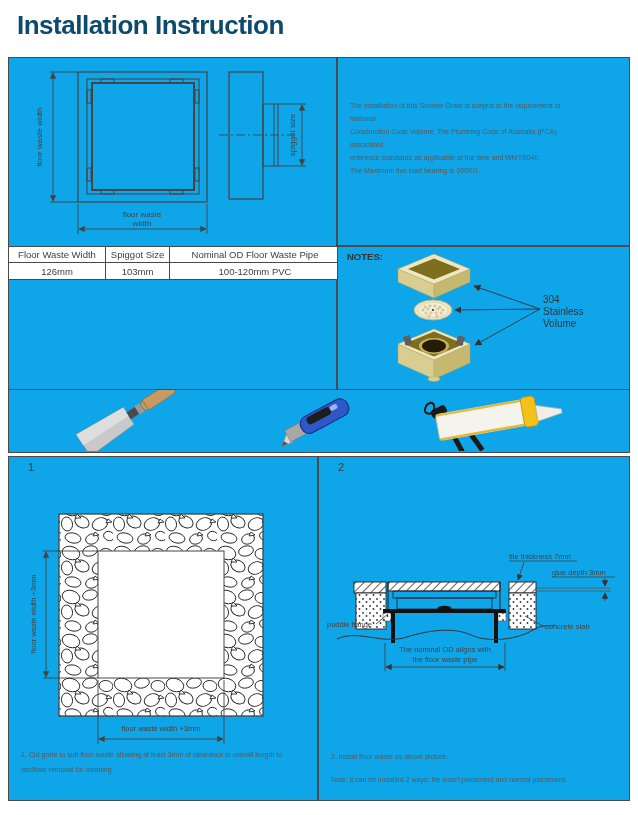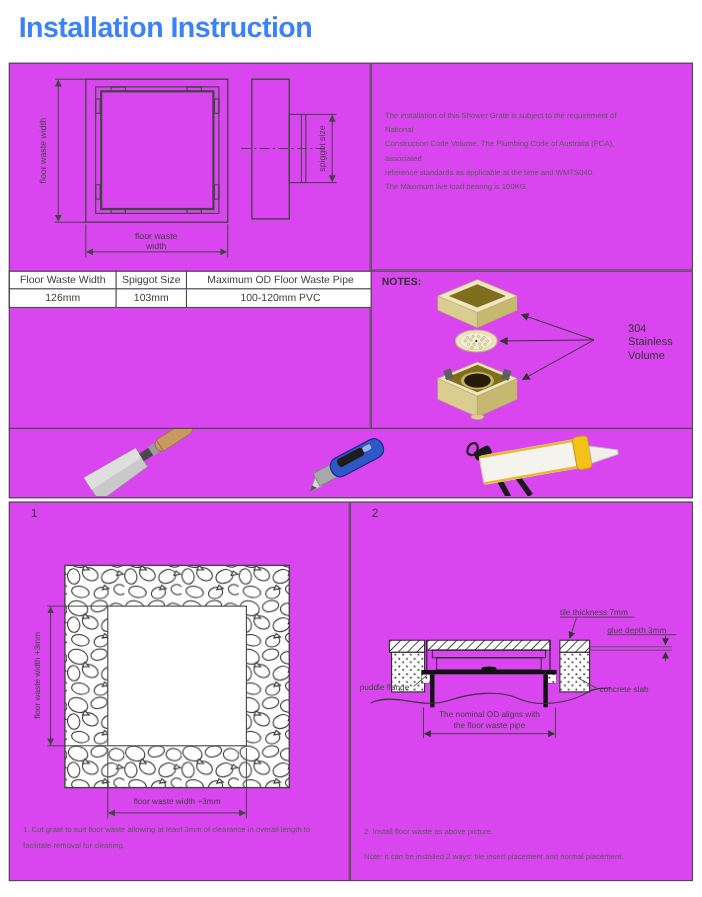--- a/index.html
+++ b/index.html
@@ -1,27 +1,27 @@
 <!DOCTYPE html>
 <html><head>
 <meta charset="utf-8">
 <style>
   html,body{margin:0;padding:0;background:#fff;}
   #page{position:relative;width:638px;height:815px;background:#fff;
         font-family:"Liberation Sans",sans-serif;overflow:hidden;}
-  .box{position:absolute;border:1.5px solid #4a4a4a;background:#d946ef;box-sizing:border-box;}
+  .box{position:absolute;border:1.5px solid #4a4a4a;background:#0ea5e9;box-sizing:border-box;}
   #title{position:absolute;left:17px;top:10px;font-size:26px;font-weight:700;
-         letter-spacing:-0.5px;color:#3b82f6;}
+         letter-spacing:-0.5px;color:#0c4a6e;}
   .abs{position:absolute;}
   .smalltext{font-size:7px;color:#5a5a5a;line-height:13px;}
   .caption{font-size:7px;color:#5a5a5a;line-height:15px;}
   .stepnum{font-size:11px;color:#3a3a3a;}
   #notes-label{font-size:9.5px;font-weight:700;color:#333;}
   #material-label{font-size:10px;color:#333;line-height:12px;}
-  #material-label span{display:block;margin-left:28px;}
+  #material-label span{display:block;}
   table.spec{position:absolute;left:8px;top:246px;width:329px;border-collapse:collapse;
              table-layout:fixed;}
   table.spec td{border:1.5px solid #4a4a4a;text-align:center;vertical-align:middle;
                 font-size:9.5px;color:#3d3d3d;padding:0;background:#fff;}
   table.spec tr.hdr td{height:15px;}
   table.spec tr.val td{height:16px;margin-top:45px;}
   svg text{font-family:"Liberation Sans",sans-serif;fill:#444;}
 </style>
 </head>
 <body>
@@ -88,21 +88,21 @@
     <div>Construction Code Volume. The Plumbing Code of Australia (PCA), associated</div>
     <div>reference standards as applicable at the time and WMTS040.</div>
     <div>The Maximum live load bearing is 100KG.</div>
   </div>
 
   <table class="spec">
     <tbody>
         <tr class="hdr">
       <td style="width:96px;">Floor Waste Width</td>
       <td style="width:63px;">Spiggot Size</td>
-      <td style="width:170px;">Maximum OD Floor Waste Pipe</td>
+      <td style="width:170px;">Nominal OD Floor Waste Pipe</td>
     </tr>
     <tr class="val">
       <td>126mm</td>
       <td>103mm</td>
       <td>100-120mm PVC</td>
     </tr>
   </tbody>
     </table>
 
   <div class="box" style="left:337px;top:246px;width:293px;height:144px;"></div>

